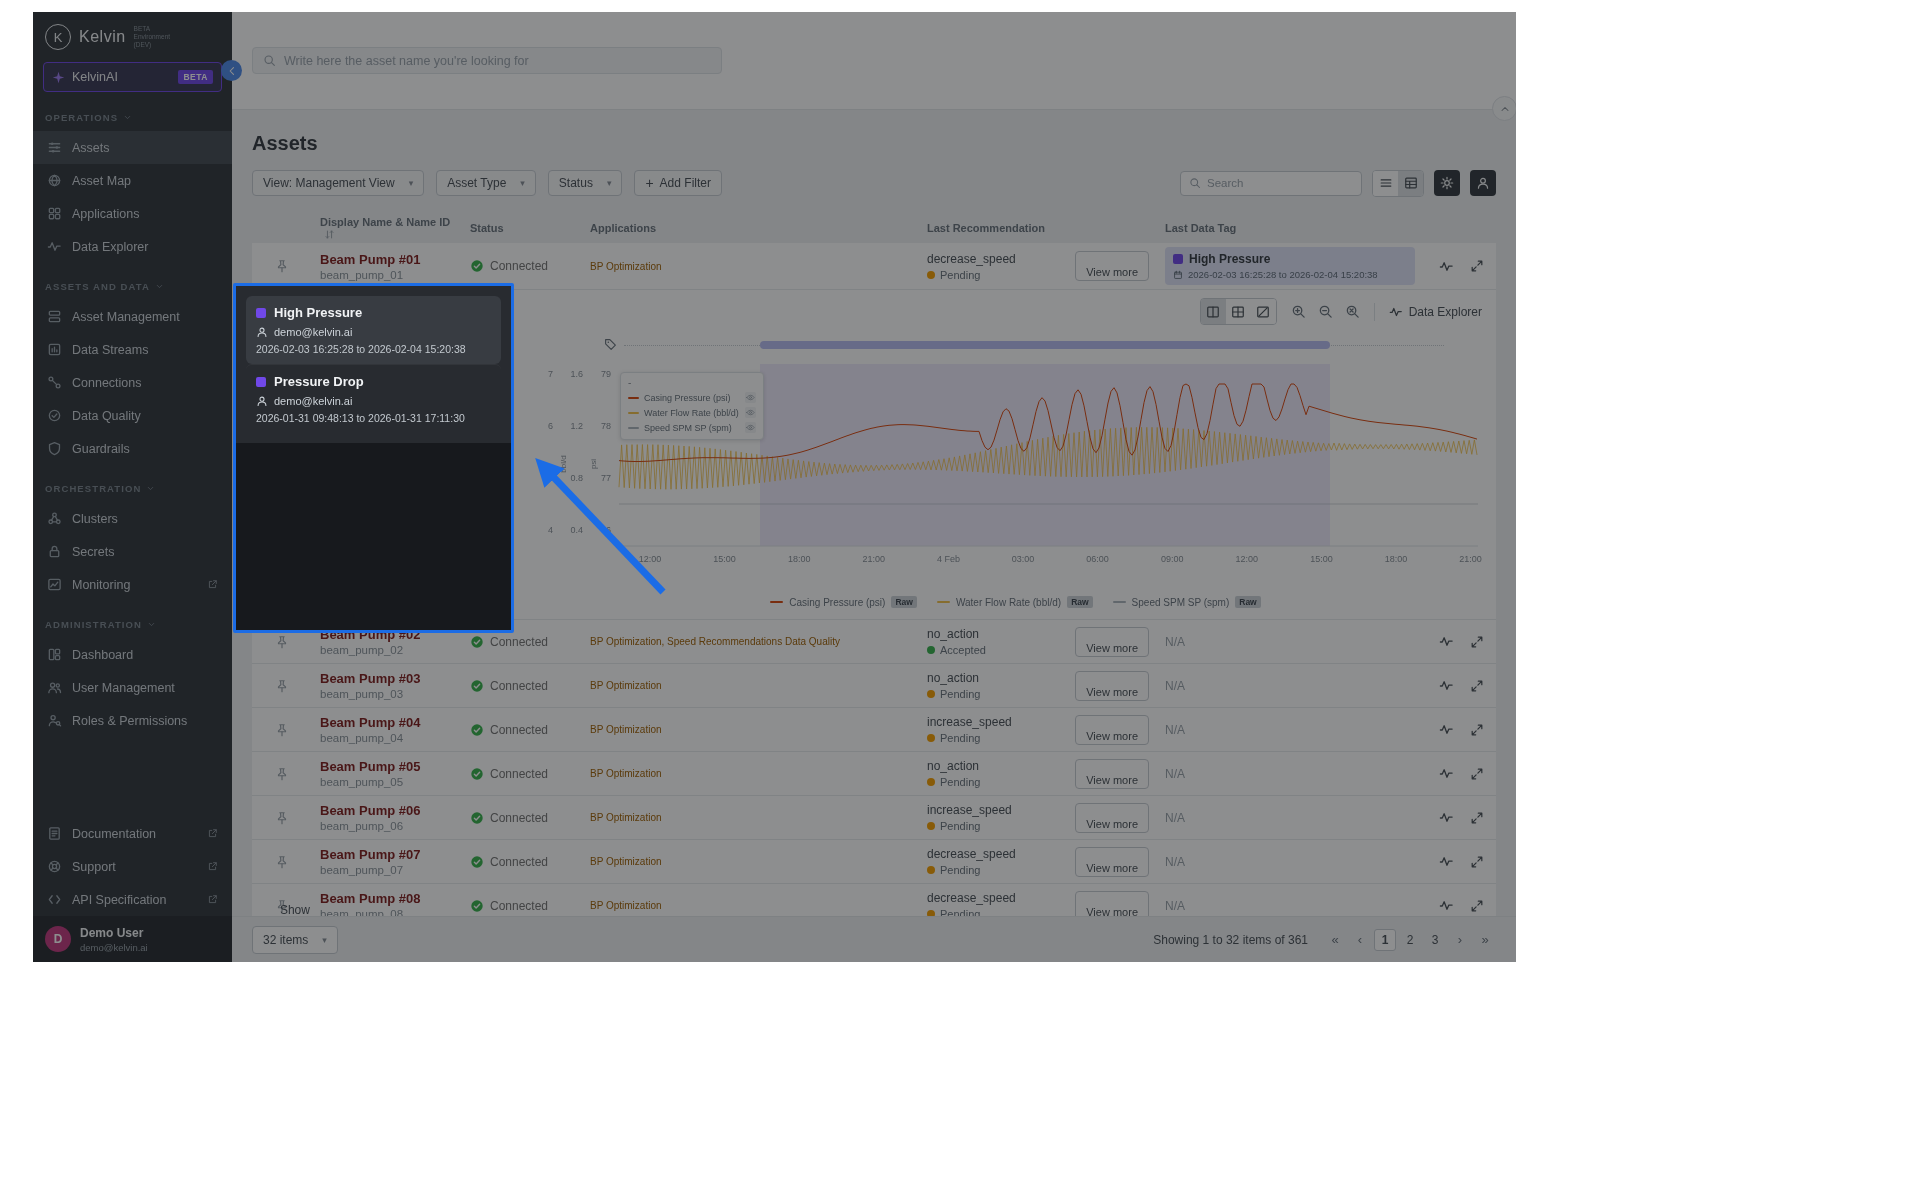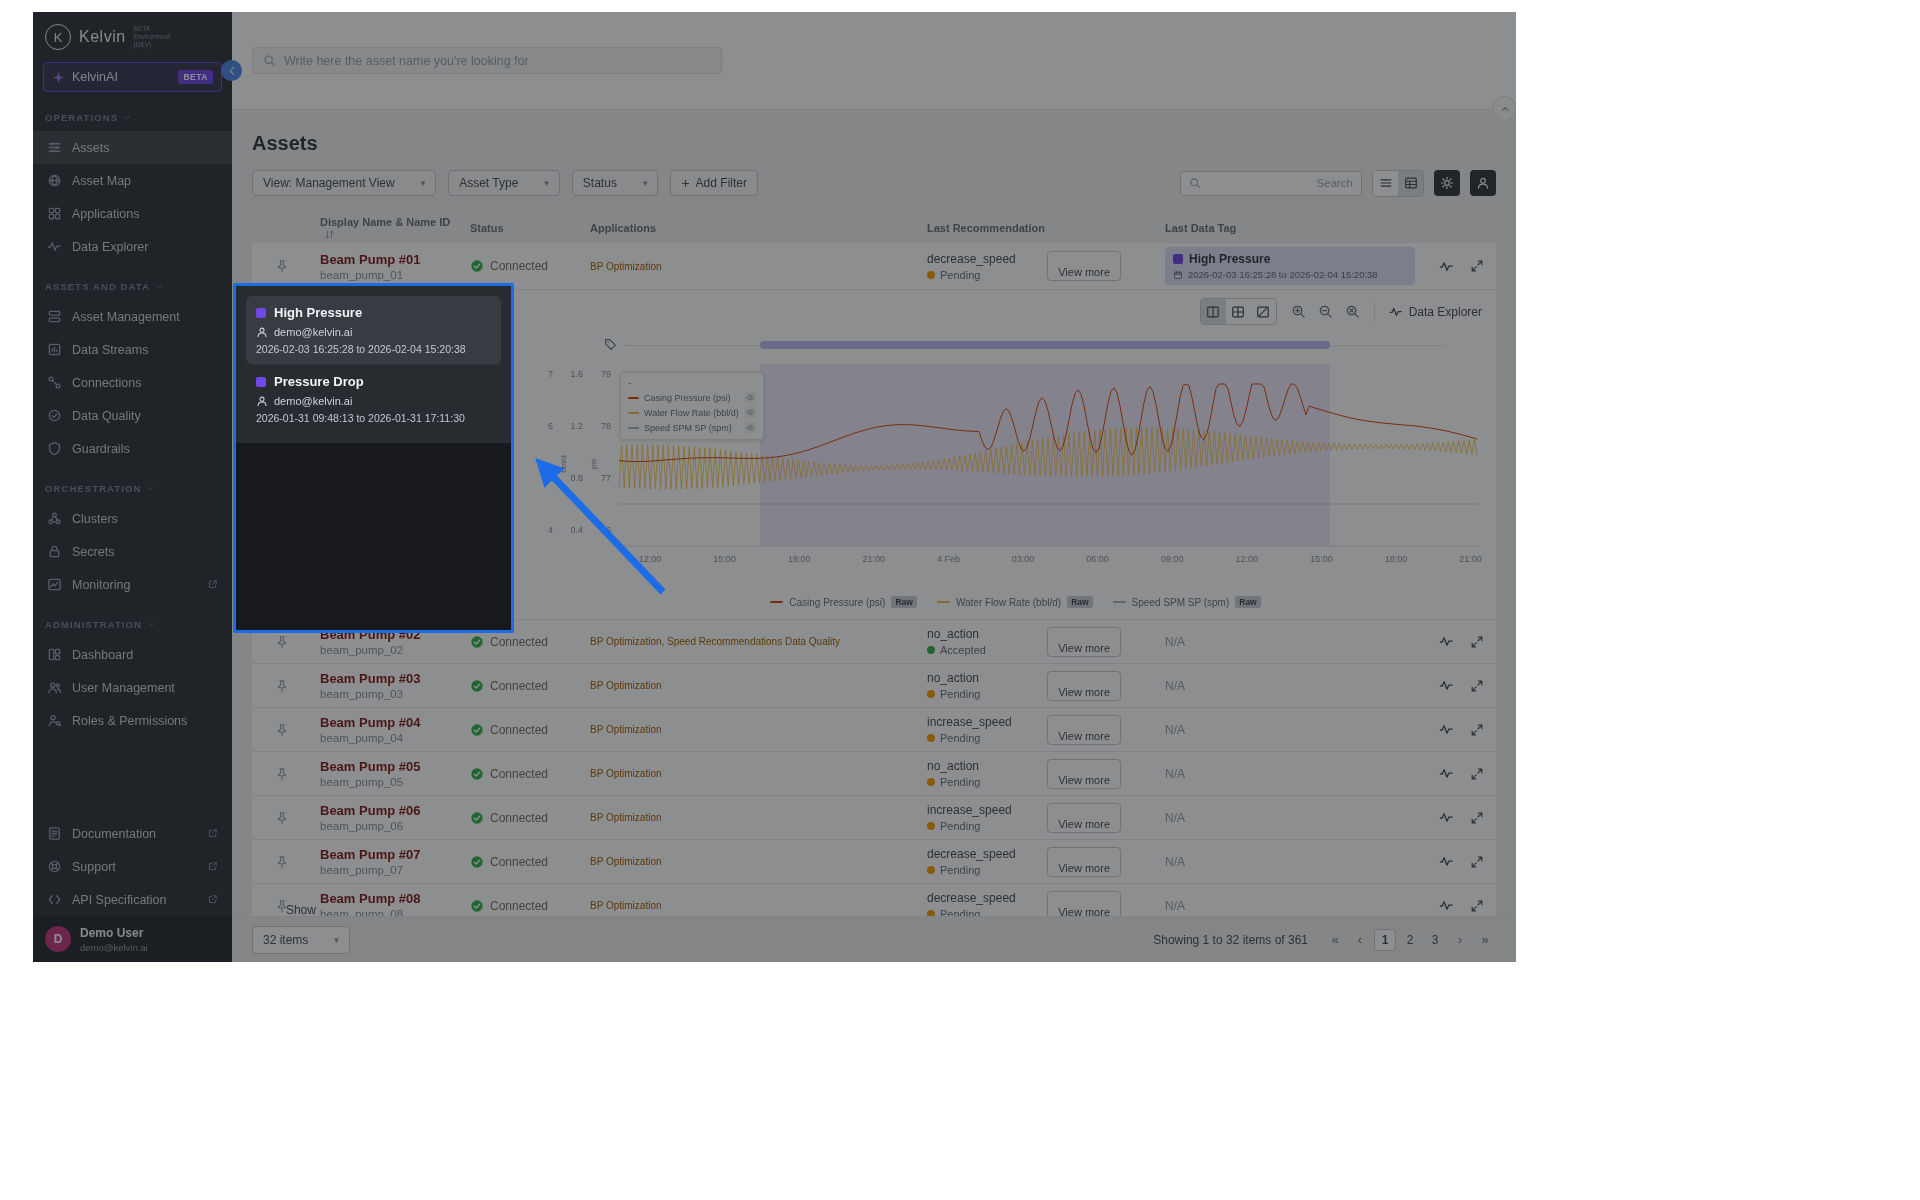--- a/index.html
+++ b/index.html
@@ -32,27 +32,27 @@
   .hint-bar{height:98px;background:#fff;padding:24px 0 0 20px;border-bottom:1px solid #e3e6e9;}
   .hint-text{font-size:13px;font-weight:bold;color:#343a40;}
   .hint-text .link{color:#7466f2;cursor:pointer;}
   .asset-search{margin-top:11px;width:470px;height:27px;background:#f1f3f5;border:1px solid #dee2e6;border-radius:4px;display:flex;align-items:center;gap:8px;padding:0 10px;color:#9aa3ac;}
   .asset-search input{border:none;background:transparent;outline:none;font-size:12.5px;color:#495057;width:100%;font-family:inherit;}
   .asset-search input::placeholder{color:#9aa3ac;}
   .scroll-top{position:absolute;left:1260px;top:84px;width:25px;height:25px;border-radius:50%;background:#f8f9fa;border:1px solid #dee2e6;color:#868e96;z-index:3;display:flex;align-items:center;justify-content:center;cursor:pointer;}
   .content{position:absolute;top:98px;left:0;right:0;bottom:0;background:#eef0f2;padding:14px 20px 0;}
   .page-title{font-size:20px;color:#343a40;margin:8px 0 14px;font-weight:bold;}
   .toolbar{display:flex;align-items:center;gap:12px;height:28px;}
-  .pill{height:26px;border:1px solid #c6ccd2;border-radius:4px;background:rgba(255,255,255,.45);display:flex;align-items:center;gap:26px;padding:0 10px;font-size:12px;color:#495057;cursor:pointer;white-space:nowrap;}
+  .pill{height:26px;border:1px solid #c6ccd2;border-radius:4px;background:rgba(255,255,255,.45);display:flex;align-items:center;gap:14px;padding:0 10px;font-size:12px;color:#495057;cursor:pointer;white-space:nowrap;}
   .pill .caret{font-size:9px;color:#868e96;}
   .add-filter{height:26px;border:1px solid #c6ccd2;border-radius:4px;background:rgba(255,255,255,.45);display:flex;align-items:center;gap:6px;padding:0 10px;font-size:12px;color:#495057;cursor:pointer;}
   .add-filter .plus{font-size:14px;line-height:1;}
   .toolbar-right{margin-left:auto;display:flex;align-items:center;gap:10px;}
   .toolbar-search{width:182px;height:25px;background:#fff;border:1px solid #c6ccd2;border-radius:4px;display:flex;align-items:center;gap:6px;padding:0 8px;color:#9aa3ac;}
-  .toolbar-search input{border:none;outline:none;background:transparent;font-size:11.5px;width:100%;color:#495057;font-family:inherit;text-align:right;}
+  .toolbar-search input{border:none;outline:none;background:transparent;font-size:11.5px;width:100%;color:#495057;font-family:inherit;}
   .toolbar-search input::placeholder{color:#9aa3ac;}
   .icon-toggle-group{display:flex;border:1px solid #c6ccd2;border-radius:4px;overflow:hidden;background:#fff;}
   .icon-btn{width:25px;height:25px;display:flex;align-items:center;justify-content:center;color:#495057;cursor:pointer;background:#fff;}
   .icon-btn.active{background:#dde1e5;}
   .dark-btn{width:26px;height:26px;border-radius:4px;background:#343a40;color:#f1f3f5;display:flex;align-items:center;justify-content:center;cursor:pointer;}
 
   
   .table{margin-top:16px;}
   .thead{display:flex;height:30px;align-items:center;font-size:11px;font-weight:bold;color:#68727c;}
   .col-pin{width:60px;display:flex;justify-content:center;color:#98a1a9;}
@@ -69,21 +69,21 @@
   .nm{font-size:13px;font-weight:bold;color:#7f1d1d;}
   .nid{font-size:11.5px;color:#8a939b;margin-top:2px;}
   .chk{display:inline-flex;}
   .st{font-size:12px;color:#737373;}
   .rec-main{display:flex;flex-direction:column;gap:3px;}
   .rec-text{font-size:12px;color:#495057;}
   .rec-state{font-size:11px;color:#68727c;display:flex;align-items:center;gap:5px;}
   .dot{width:8px;height:8px;border-radius:50%;display:inline-block;}
   .dot.orange{background:#f59f00;}
   .dot.green{background:#37b24d;}
-  .view-more{margin-left:auto;margin-right:36px;height:24px;padding:14px 10px;border:1px solid #c6ccd2;border-radius:4px;background:#fff;font-size:11px;color:#495057;cursor:pointer;font-family:inherit;}
+  .view-more{margin-left:auto;margin-right:8px;height:24px;padding:14px 10px;border:1px solid #c6ccd2;border-radius:4px;background:#fff;font-size:11px;color:#495057;cursor:pointer;font-family:inherit;}
   .col-tag.na{font-size:12px;color:#98a1a9;}
   .tag-box{background:#dfe3f8;border-radius:4px;padding:5px 8px;width:250px;}
   .tag-title-row{display:flex;align-items:center;gap:6px;}
   .sq{width:10px;height:10px;border-radius:2px;background:#7048e8;flex:none;}
   .tag-title{font-size:12px;font-weight:bold;color:#343a40;}
   .tag-range-row{display:flex;align-items:center;gap:5px;margin-top:3px;color:#5f6b78;}
   .tag-range{font-size:9.5px;color:#5f6b78;}
   .act{display:inline-flex;cursor:pointer;}
 
   

